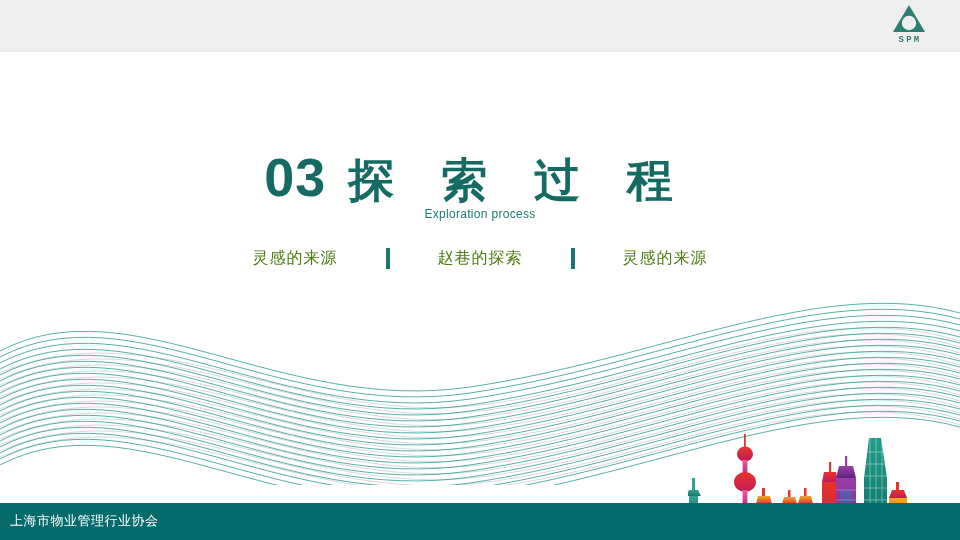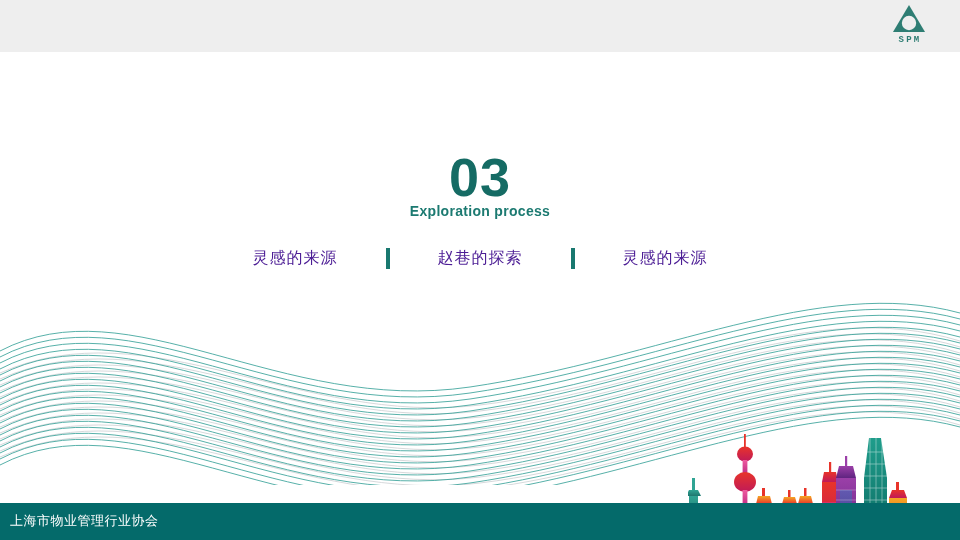--- a/index.html
+++ b/index.html
@@ -69,39 +69,39 @@
   .title-cn {
     font-size:46px;
     font-weight:bold;
     color:#156b64;
     letter-spacing:17px;
     line-height:58px;
     margin-left:22px;
     padding-right:6px;
   }
   .title-en {
-    font-size:14px;
+    font-size:12px;
     color:#1c7a71;
     letter-spacing:0.3px;
     line-height:22px;
     margin-top:-6px;
-    font-weight:700;
+    font-weight:400;
   }
 
   
   .nav {
     position:absolute; left:0; top:247px;
     width:960px;
     display:flex;
     align-items:center;
     justify-content:center;
   }
   .nav-item {
     font-size:16px;
-    color:#4c1d95;
+    color:#4d7c0f;
     letter-spacing:1px;
     line-height:22px;
     padding:0 6px;
     white-space:nowrap;
   }
   .nav-sep {
     width:4px; height:21px;
     background:#19786f;
     margin:0 42px;
     flex:0 0 auto;
@@ -181,20 +181,21 @@
       <path d="M0,192 C130,124 280,256 470,228 C660,200 820,116 960,154"></path>
       <path d="M0,198 C130,130 280,262 470,234 C660,206 820,122 960,160"></path>
       <path d="M0,204 C130,136 280,268 470,240 C660,212 820,128 960,166"></path>
       <path d="M0,210 C130,142 280,274 470,246 C660,218 820,134 960,172"></path>
     </g>
   </svg>
 
   <div class="title-block">
     <div class="title-row">
       <span class="title-num">03</span>
+      <span class="title-cn">探 索 过 程</span>
     </div>
     <div class="title-en">Exploration process</div>
   </div>
 
   <div class="nav">
     <span class="nav-item">灵感的来源</span>
     <span class="nav-sep"></span>
     <span class="nav-item">赵巷的探索</span>
     <span class="nav-sep"></span>
     <span class="nav-item">灵感的来源</span>

